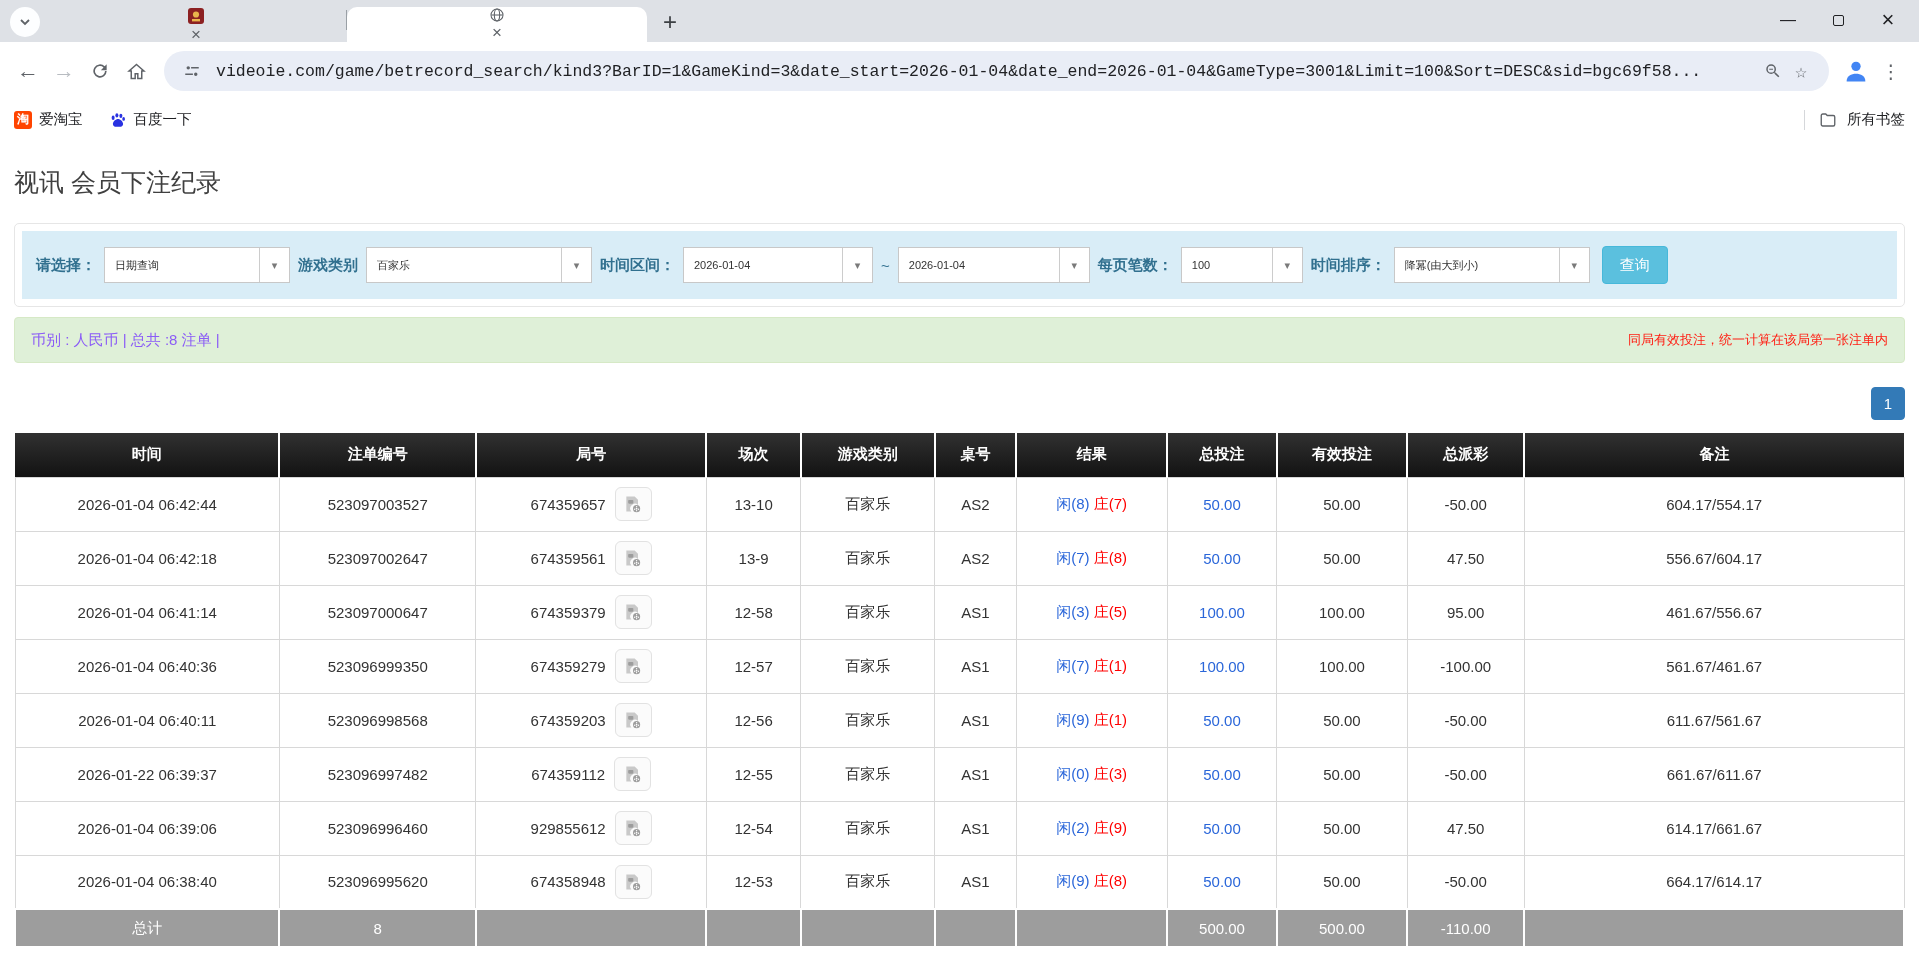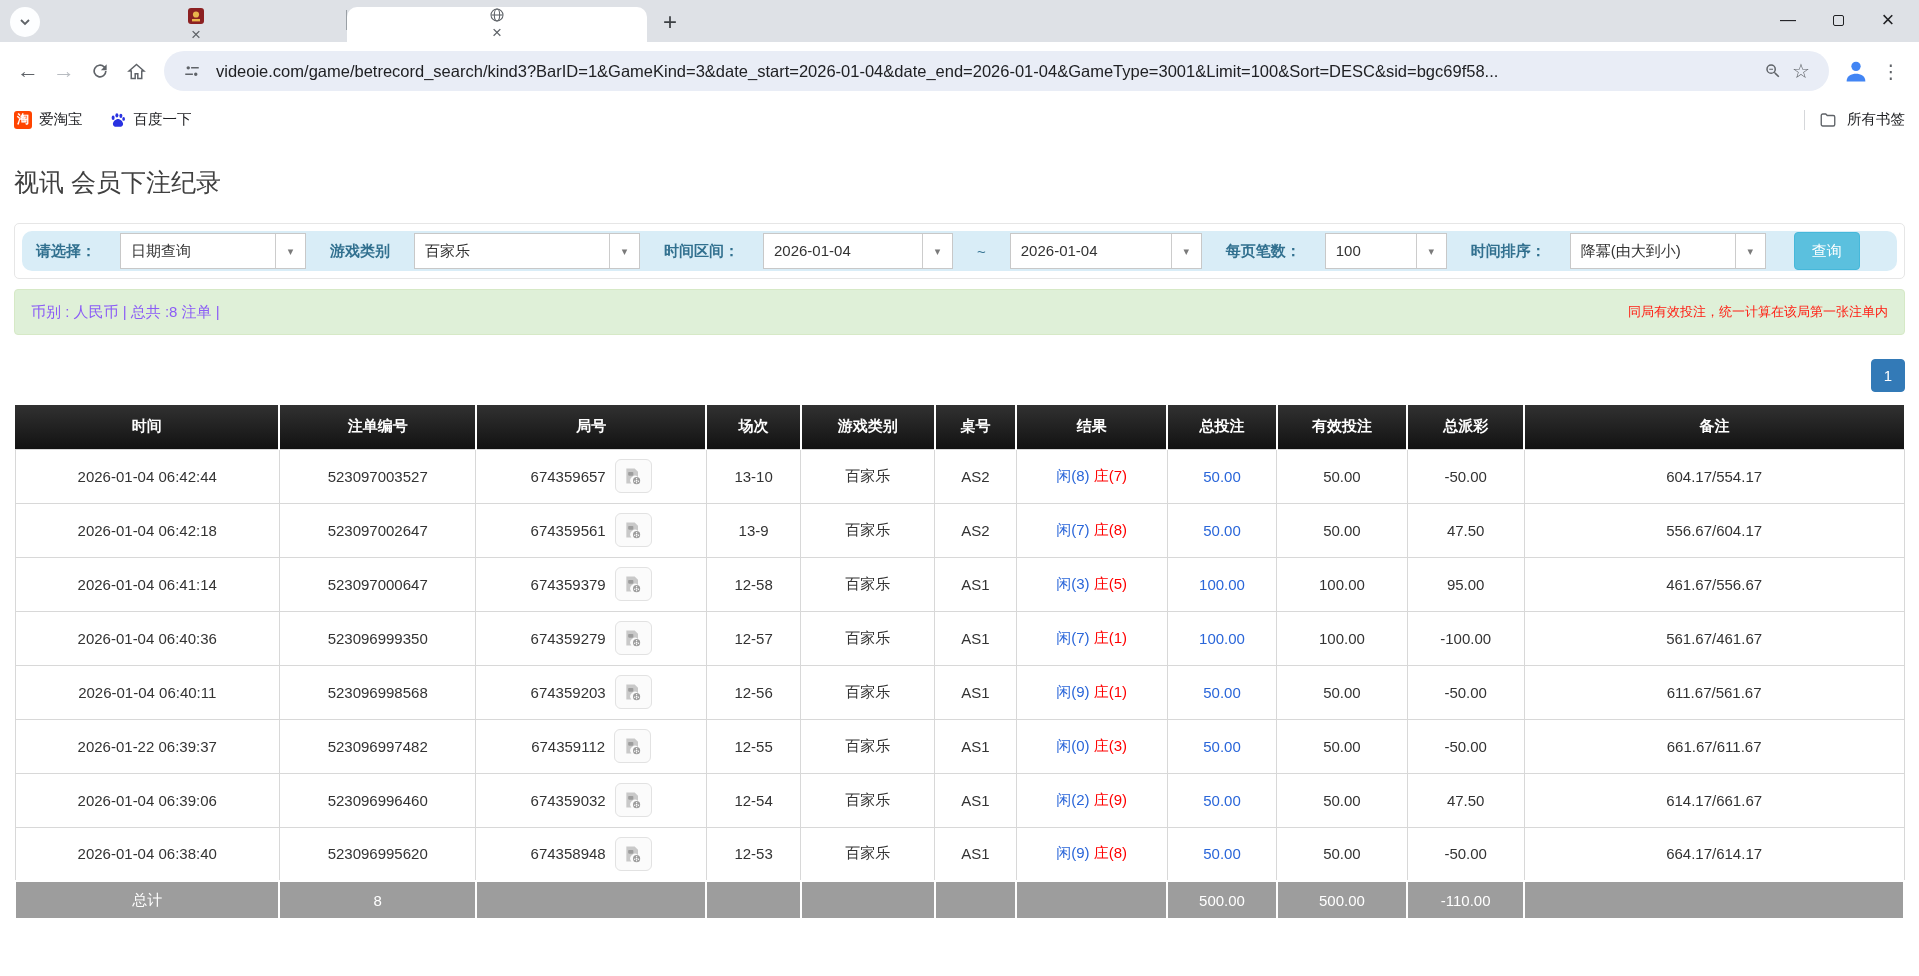--- a/index.html
+++ b/index.html
@@ -22,43 +22,43 @@
   .win-controls { margin-left:auto; display:flex; align-self:flex-start; }
   .win-btn { width:50px; height:40px; display:flex; align-items:center; justify-content:center;
     font-size:16px; color:#202124; cursor:pointer; }
   .max-box { width:11px; height:11px; border:1.4px solid #202124; border-radius:2px; }
 
   .toolbar { height:58px; background:#fff; display:flex; align-items:center; padding:0 10px; }
   .tool-icon { width:36px; height:36px; border-radius:50%; display:flex; align-items:center;
     justify-content:center; font-size:22px; color:#5f6368; cursor:pointer; flex:none; }
   .tool-icon.disabled { color:#b8bcc1; }
   .urlbar { flex:1; height:40px; background:#e9edf6; border-radius:20px; display:flex;
-    align-items:center; padding:0 14px; margin:0 10px; min-width:0; }
+    align-items:center; padding:0 14px; margin:0 10px; min-width:0;font-family:Liberation Mono, monospace; }
   .urlbar .url { flex:1; font-size:16.5px; color:#202124; white-space:nowrap; overflow:hidden; margin:0 10px; }
   .url-icon { display:flex; align-items:center; justify-content:center; width:28px; height:28px; cursor:pointer; color:#5f6368; font-size:20px; }
   .avatar { width:34px; height:34px; display:flex; align-items:center; justify-content:center; cursor:pointer; }
 
   .bookmarksbar { height:40px; background:#fff; display:flex; align-items:center; padding:0 14px;
     font-size:14.5px; color:#202124; border-bottom:1px solid #fff; }
   .bm-item { display:flex; align-items:center; gap:7px; margin-right:26px; cursor:pointer; }
   .bm-ico { width:18px; height:18px; border-radius:3px; display:flex; align-items:center; justify-content:center; flex:none; }
   .bm-ico.taobao { background:#ff4400; color:#fff; font-size:12px; font-weight:bold; }
   .bm-right { margin-left:auto; display:flex; align-items:center; gap:10px; cursor:pointer; }
   .bm-sep { width:1px; height:20px; background:#d5d7da; margin-right:4px; }
 
   
   .content { padding:0 14px; }
   h1.page-title { font-size:25px; font-weight:500; color:#3f3f3f; margin:26px 0 24px 0; }
 
   .filter-panel { border:1px solid #e6e6e6; border-radius:5px; background:#fff; padding:7px; }
-  .filter-bar { background:#d9edf7; border-radius:10px; height:40px; display:flex; align-items:center;
-    padding:0 14px; gap:24px; }
+  .filter-bar { background:#d9edf7; border-radius:0; height:68px; display:flex; align-items:center;
+    padding:0 14px; gap:8px; }
   .flabel { color:#31708f; font-weight:bold; font-size:15px; white-space:nowrap; }
   .combo { display:flex; height:36px; background:#fff; border:1px solid #c8c8c8; cursor:pointer; flex:none; }
-  .combo-text { flex:1; padding:0 10px; line-height:34px; font-size:15px; color:#333;
+  .combo-text { flex:1; padding:0 10px; line-height:34px; font-size:11px; color:#333;
     white-space:nowrap; overflow:hidden; }
   .combo-btn { width:30px; border-left:1px solid #ccc; display:flex; align-items:center;
     justify-content:center; color:#7a7a7a; font-size:11px; background:#fff; }
   .c1{width:186px}.c2{width:226px}.c3{width:190px}.c4{width:192px}.c5{width:122px}.c6{width:196px}
   .tilde { color:#31708f; font-size:15px; }
   .search-btn { height:38px; padding:0 17px; background:#5bc0de; border:1px solid #46b8da;
     border-radius:4px; color:#fff; font-size:15px; cursor:pointer; margin-left:4px; }
 
   .summary-bar { margin-top:10px; background:#dff0d8; border:1px solid #d6e9c6; border-radius:4px;
     height:46px; display:flex; align-items:center; justify-content:space-between; padding:0 16px; }
@@ -425,21 +425,21 @@
           <td><span class="blue">闲(0)</span> <span class="red">庄(3)</span></td>
           <td><span class="blue">50.00</span></td>
           <td>50.00</td>
           <td class="red">-50.00</td>
           <td>661.67/611.67</td>
         </tr>
         <tr>
           <td>2026-01-04 06:39:06</td>
           <td>523096996460</td>
           <td><span class="round-wrap">
-              <span>674359032</span>
+              <span>929855612</span>
               <span class="video-btn">
                 <svg width="20" height="20" viewBox="0 0 24 24">
                   <path d="M4 3h10l4 4v6.1a5.6 5.6 0 0 0-7.9 7.9H4z" fill="#c9c9c9"></path>
                   <rect x="6.2" y="7.2" width="6.2" height="4.4" rx="1" fill="#9d9d9d"></rect>
                   <circle cx="16.3" cy="17.6" r="4.3" fill="#9d9d9d"></circle>
                   <circle cx="16.3" cy="17.6" r="1" fill="#fff"></circle>
                   <circle cx="16.3" cy="15.2" r=".8" fill="#fff"></circle>
                   <circle cx="14" cy="18.3" r=".8" fill="#fff"></circle>
                   <circle cx="18.6" cy="18.3" r=".8" fill="#fff"></circle>
                   <circle cx="16.3" cy="20" r=".8" fill="#fff"></circle>

